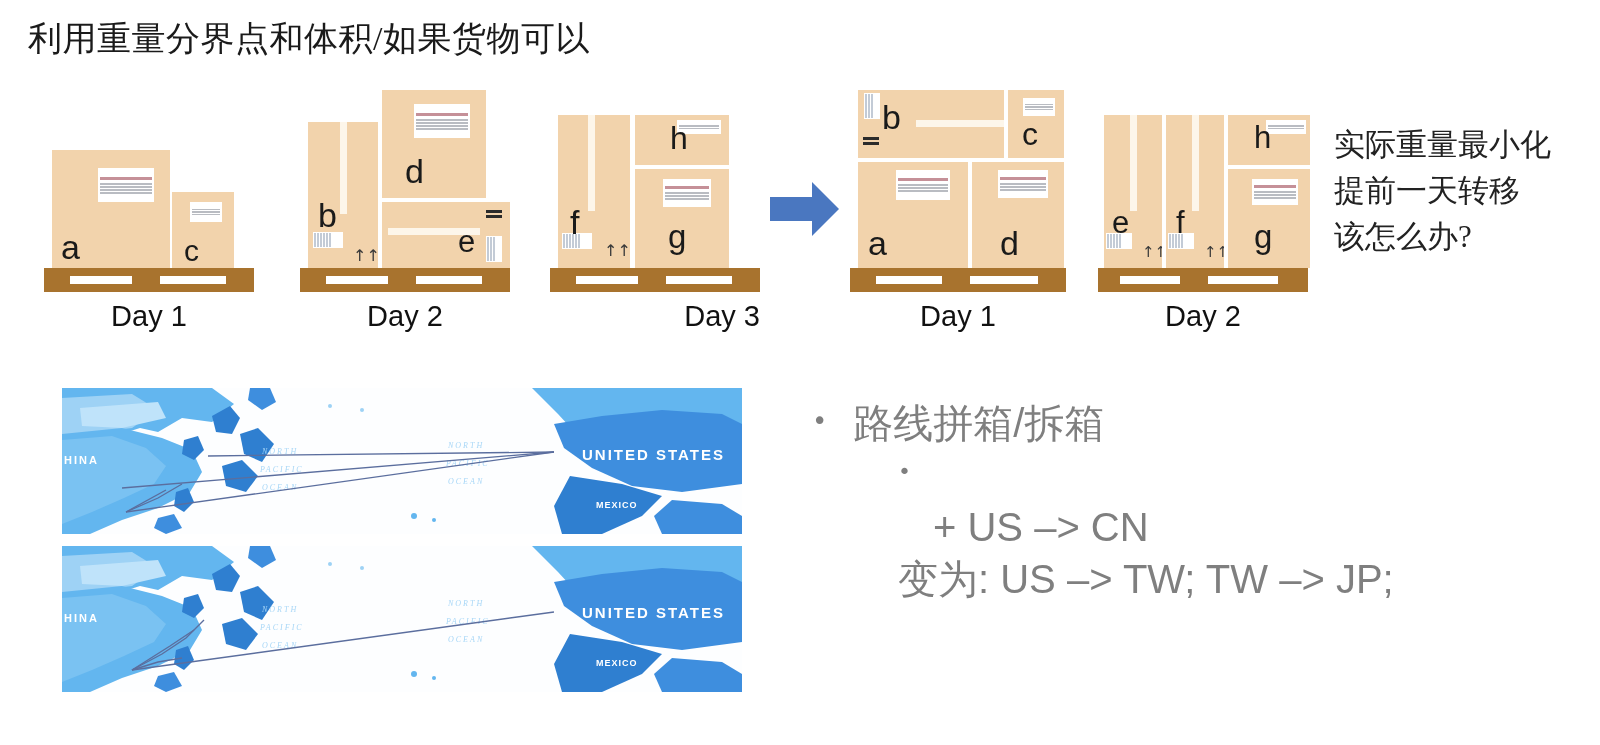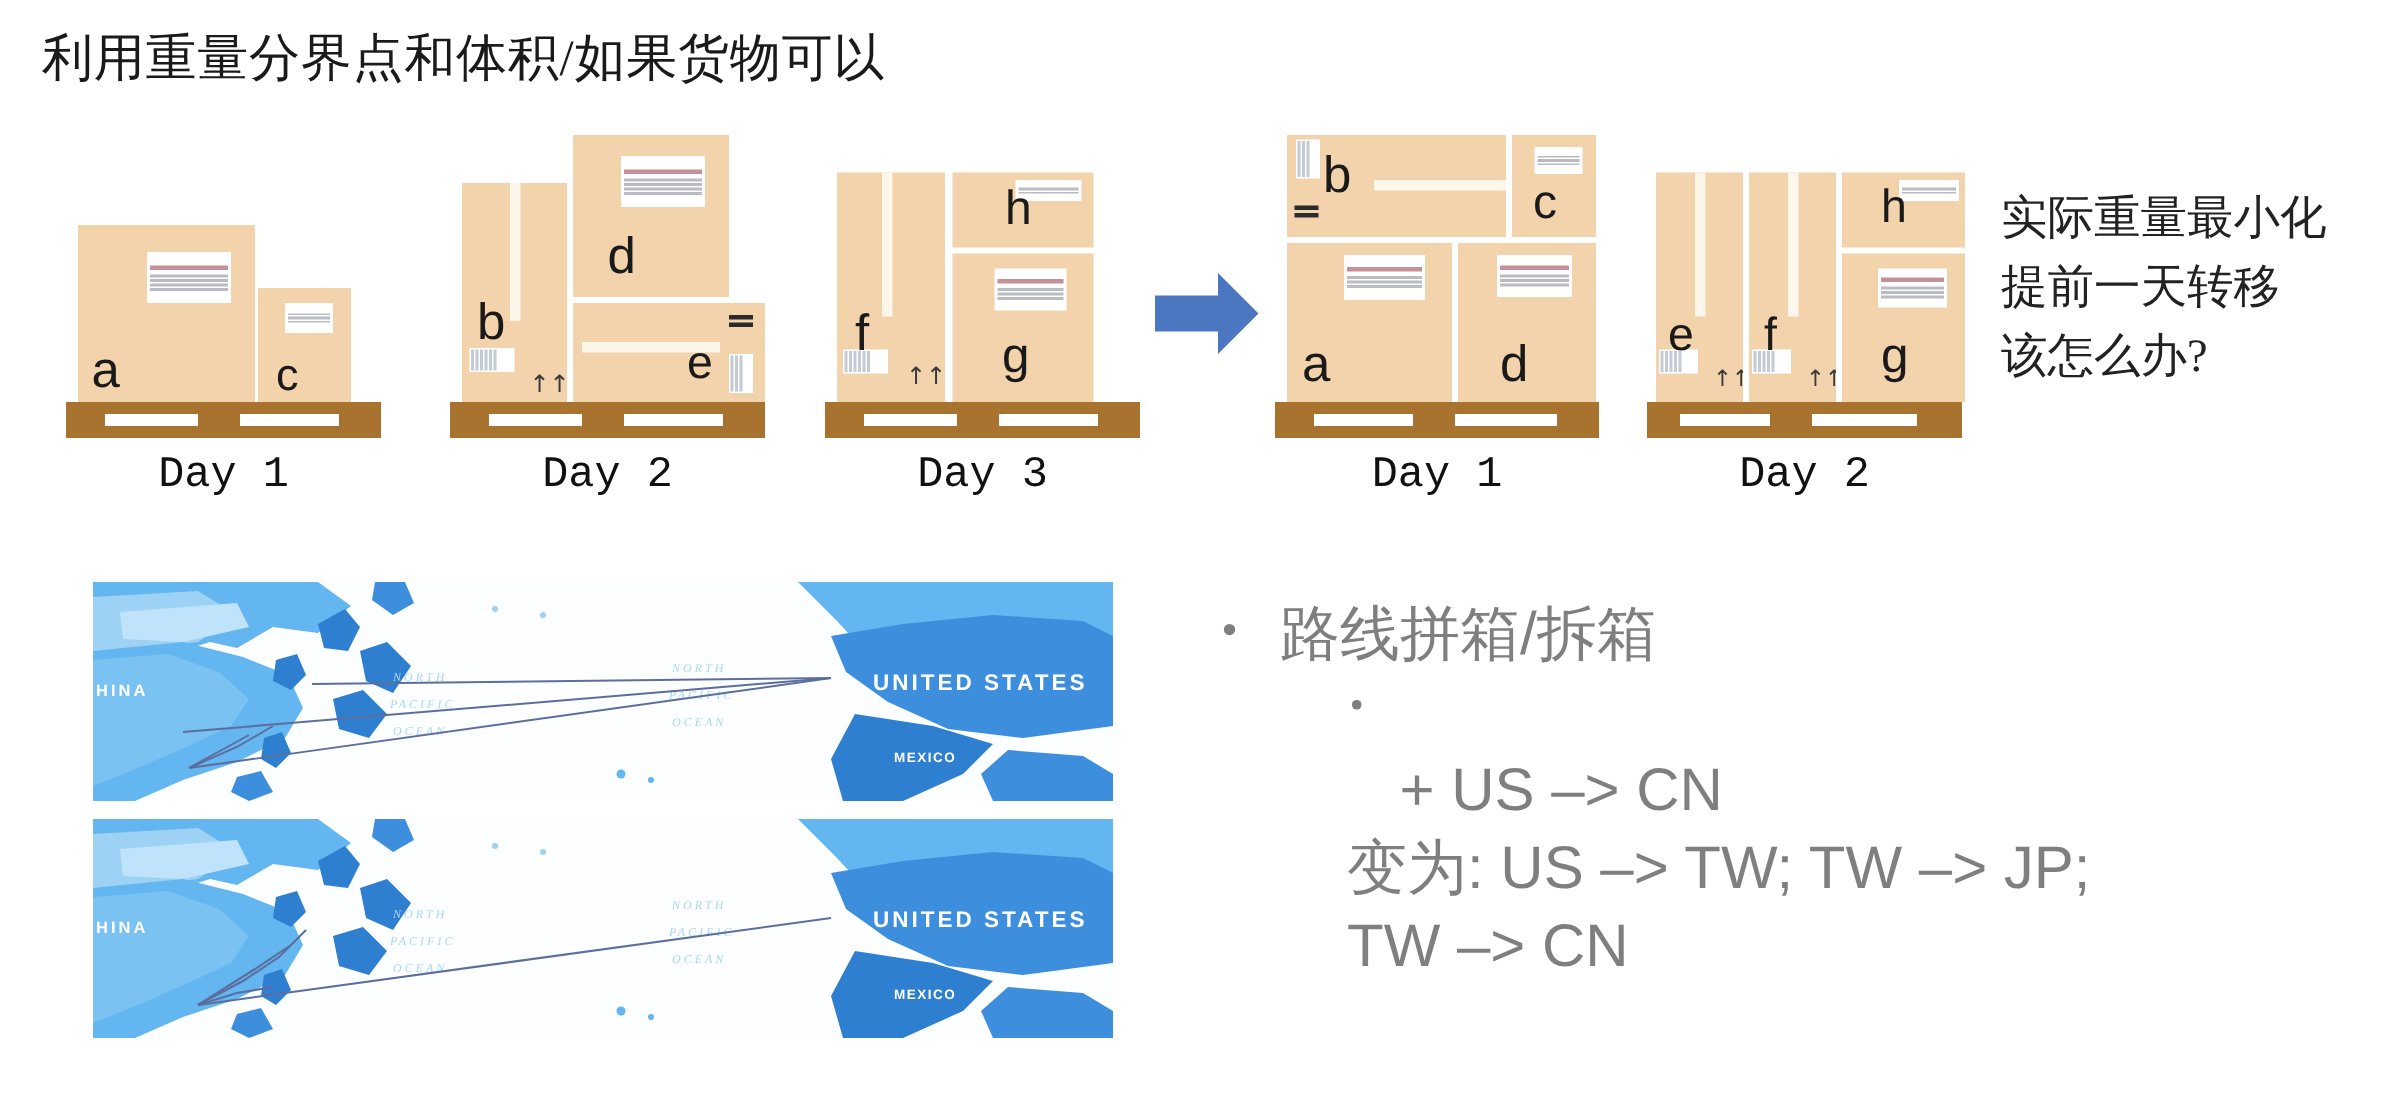--- a/index.html
+++ b/index.html
@@ -71,21 +71,21 @@
   .pallet .deck-top, .pallet .deck-bot {
     position: absolute; left: 0; width: 100%; background: #a8732e;
   }
   .pallet .deck-top { top: 0; height: 8px; }
   .pallet .deck-bot { bottom: 0; height: 8px; }
   .pallet .mid { position: absolute; left: 0; width: 100%; background: #c79349; }
   .pallet .blk { position: absolute; background: #a8732e; }
 
   .day-label {
     position: absolute; text-align: center;
-    font-family: Liberation Mono, monospace;
+    font-family: Liberation Sans, sans-serif;
     font-size: 29px; color: #111;
   }
 
   
   .big-arrow { position: absolute; }
 
   
   .side-note {
     position: absolute;
     font-family: "Liberation Serif", serif;
@@ -242,21 +242,21 @@
 
       <div class="pallet" style="left:0px; top:163px; width:210px; height:24px;">
         <div class="deck-top"></div>
         <div class="mid" style="top:8px; height:8px; background:#ffffff;"></div>
         <div class="blk" style="left:0px; top:8px; width:26px; height:8px;"></div>
         <div class="blk" style="left:88px; top:8px; width:28px; height:8px;"></div>
         <div class="blk" style="left:182px; top:8px; width:28px; height:8px;"></div>
         <div class="deck-bot"></div>
       </div>
     </div>
-    <div class="day-label" style="left:0px; top:195px; width:210px;">Day 3</div>
+    <div class="day-label" style="left:0px; top:195px; width:210px;text-align:right;">Day 3</div>
   </div>
 
   <div class="big-arrow" style="left:770px; top:180px;">
     <svg width="70" height="58" viewBox="0 0 70 58">
       <polygon points="0,17 42,17 42,2 69,29 42,56 42,41 0,41" fill="#4a77c0"></polygon>
     </svg>
   </div>
 
   <div class="pallet-group" style="left:850px; top:80px;">
     <div class="pallet-stack" style="width:215px; height:210px;">
@@ -481,17 +481,16 @@
     </div>
     <div class="b-row b-l2">
       <span class="b-dot">•</span>
       <span>
         <br>
         <span>+ US –&gt; CN</span>
       </span>
     </div>
     <div class="b-plain">
       <span>变为: US –&gt; TW; TW –&gt; JP;</span><br>
-      <span>TW –&gt; CN</span>
     </div>
   </div>
 
 </div>
 
 </body></html>

